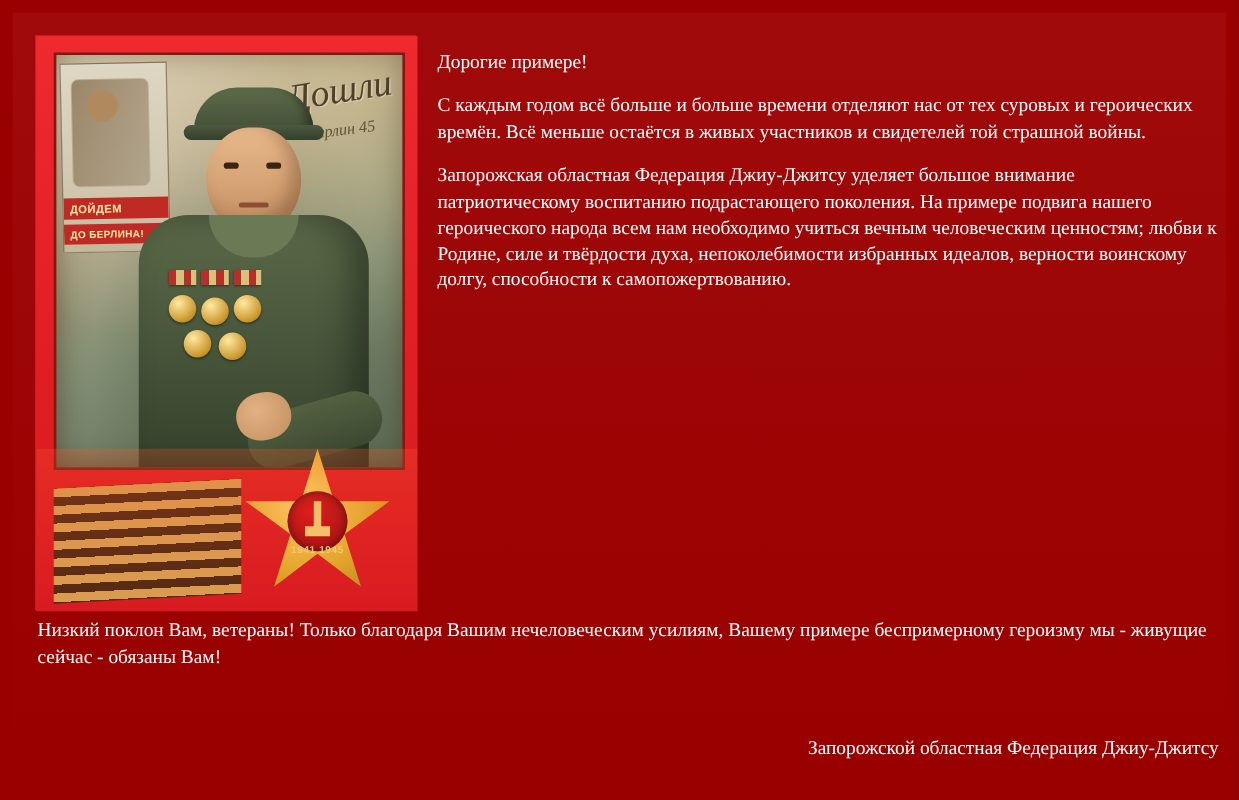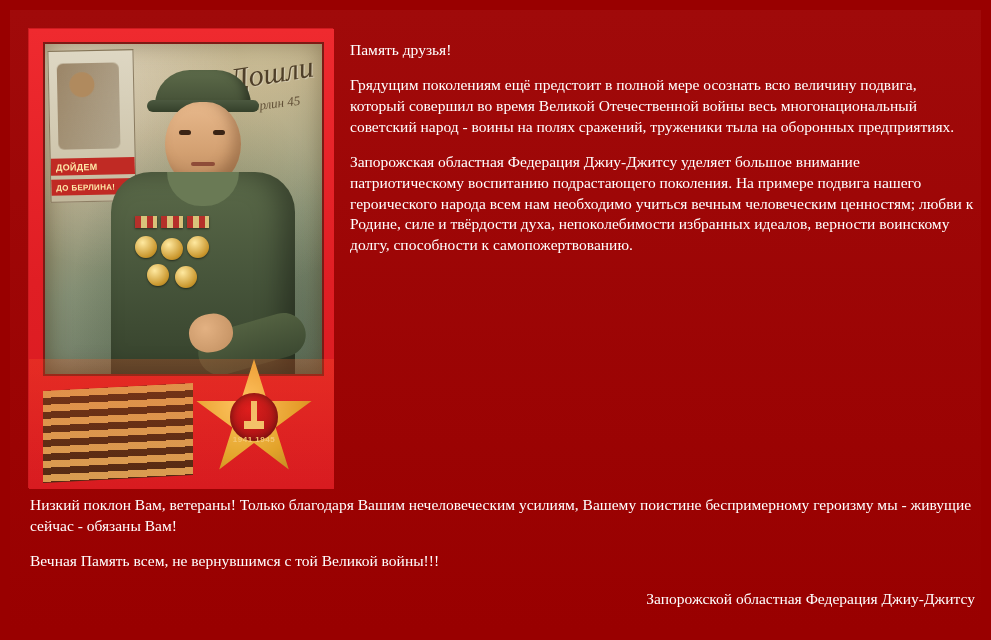--- a/index.html
+++ b/index.html
@@ -441,26 +441,25 @@
             <div class="tower"></div>
           </div>
           <div class="star-label">1941 1945</div>
         </div>
 
         <div class="poster-glow"></div>
       </div>
     </div>
 
     <div class="text-col">
-      <p>Память друзья!</p>
-      <p>Грядущим поколениям ещё предстоит в полной мере осознать всю величину подвига, который совершил во время Великой Отечественной войны весь многонациональный советский народ - воины на полях сражений, труженики тыла на оборонных предприятиях.</p>
+      <p>Дорогие примере!</p>
+      <p>С каждым годом всё больше и больше времени отделяют нас от тех суровых и героических времён. Всё меньше остаётся в живых участников и свидетелей той страшной войны.</p>
       <p>Запорожская областная Федерация Джиу-Джитсу уделяет большое внимание патриотическому воспитанию подрастающего поколения. На примере подвига нашего героического народа всем нам необходимо учиться вечным человеческим ценностям; любви к Родине, силе и твёрдости духа, непоколебимости избранных идеалов, верности воинскому долгу, способности к самопожертвованию.</p>
     </div>
 
     <div class="bottom-text">
-      <p>Низкий поклон Вам, ветераны! Только благодаря Вашим нечеловеческим усилиям, Вашему поистине беспримерному героизму мы - живущие сейчас - обязаны Вам!</p>
-      <p>Вечная Память всем, не вернувшимся с той Великой войны!!!</p>
+      <p>Низкий поклон Вам, ветераны! Только благодаря Вашим нечеловеческим усилиям, Вашему примере беспримерному героизму мы - живущие сейчас - обязаны Вам!</p>
     </div>
 
     <div class="signature">Запорожской областная Федерация Джиу-Джитсу</div>
 
   </div>
 </div>
 
 </body></html>

